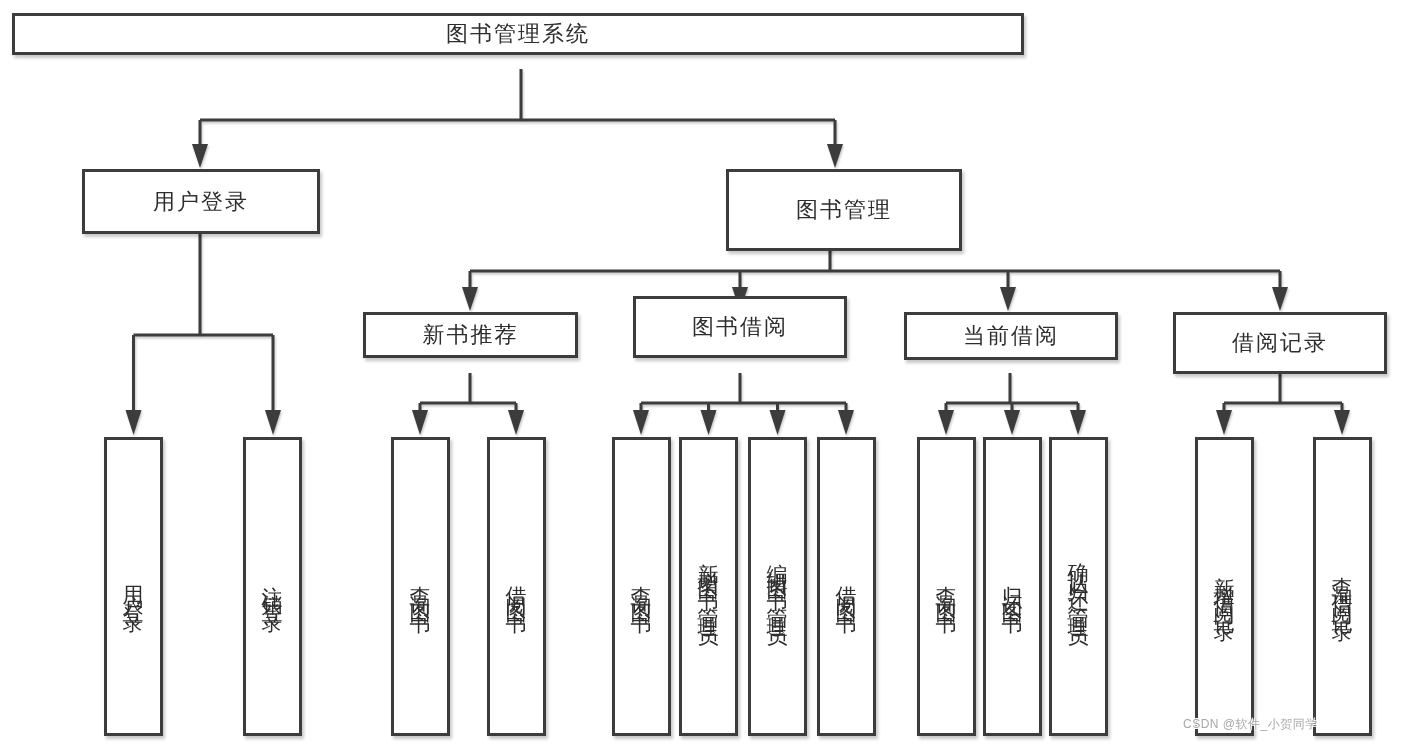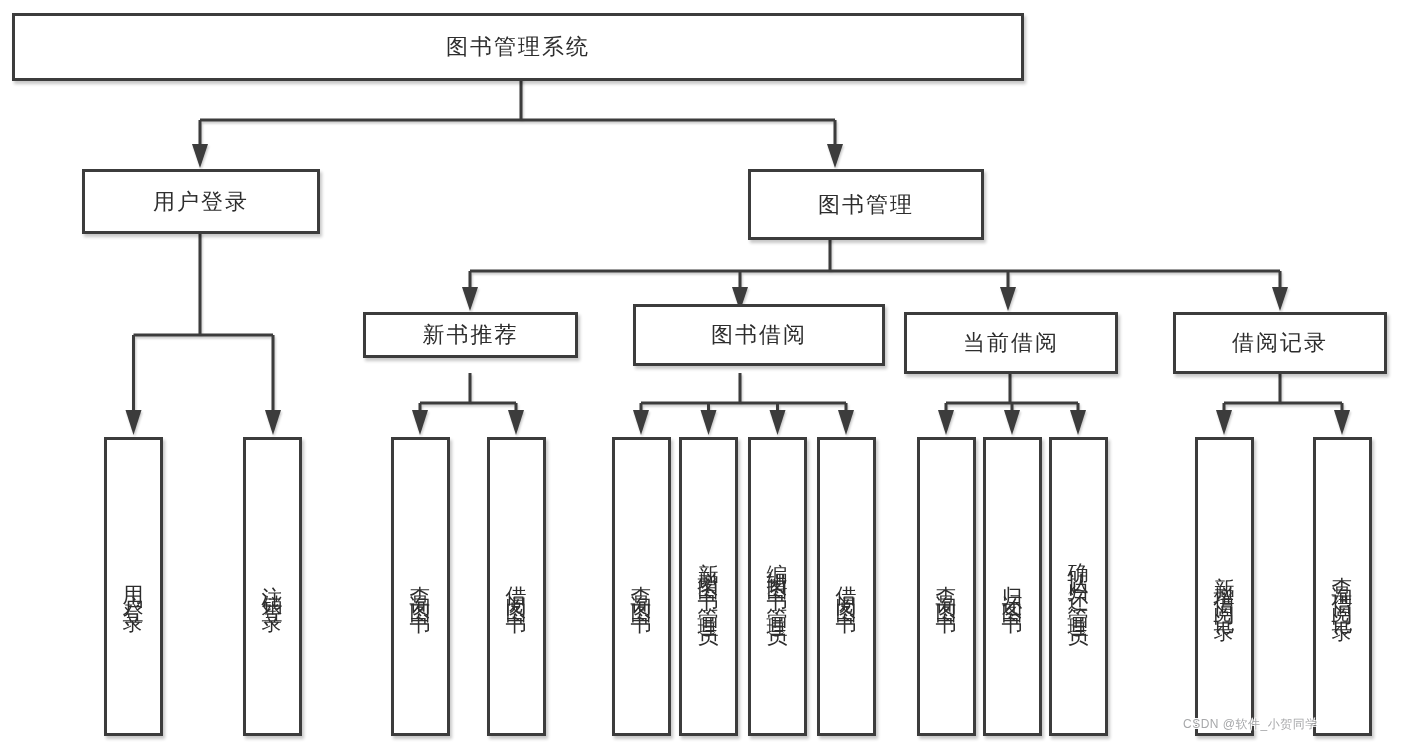--- a/index.html
+++ b/index.html
@@ -83,28 +83,28 @@
       <polygon points="769.5,410 785.5,410 777.5,435"></polygon>
       <polygon points="838,410 854,410 846,435"></polygon>
       <polygon points="938,410 954,410 946,435"></polygon>
       <polygon points="1004,410 1020,410 1012,435"></polygon>
       <polygon points="1070,410 1086,410 1078,435"></polygon>
       <polygon points="1216,410 1232,410 1224,435"></polygon>
       <polygon points="1334,410 1350,410 1342,435"></polygon>
     </g>
   </svg>
 
-  <div class="node h" style="left:12px; top:13px; width:1012px; height:68px">图书管理系统</div>
+  <div class="node h" style="left:12px; top:13px; width:1012px; height:42px">图书管理系统</div>
 
   <div class="node h" style="left:82px; top:169px; width:238px; height:65px">用户登录</div>
-  <div class="node h" style="left:748px; top:169px; width:236px; height:71px">图书管理</div>
+  <div class="node h" style="left:726px; top:169px; width:236px; height:82px">图书管理</div>
 
   <div class="node h" style="left:363px; top:312px; width:215px; height:46px">新书推荐</div>
-  <div class="node h" style="left:633px; top:304px; width:252px; height:62px">图书借阅</div>
-  <div class="node h" style="left:904px; top:312px; width:214px; height:62px">当前借阅</div>
+  <div class="node h" style="left:633px; top:296px; width:214px; height:62px">图书借阅</div>
+  <div class="node h" style="left:904px; top:312px; width:214px; height:48px">当前借阅</div>
   <div class="node h" style="left:1173px; top:312px; width:214px; height:62px">借阅记录</div>
 
   <div class="node v" style="left:104px; top:437px; width:59px; height:299px">用户登录</div>
   <div class="node v" style="left:243px; top:437px; width:59px; height:299px">注销登录</div>
 
   <div class="node v" style="left:391px; top:437px; width:59px; height:299px">查询图书</div>
   <div class="node v" style="left:487px; top:437px; width:59px; height:299px">借阅图书</div>
 
   <div class="node v" style="left:612px; top:437px; width:59px; height:299px">查询图书</div>
   <div class="node v" style="left:679px; top:437px; width:59px; height:299px">新增图书（管理员）</div>

